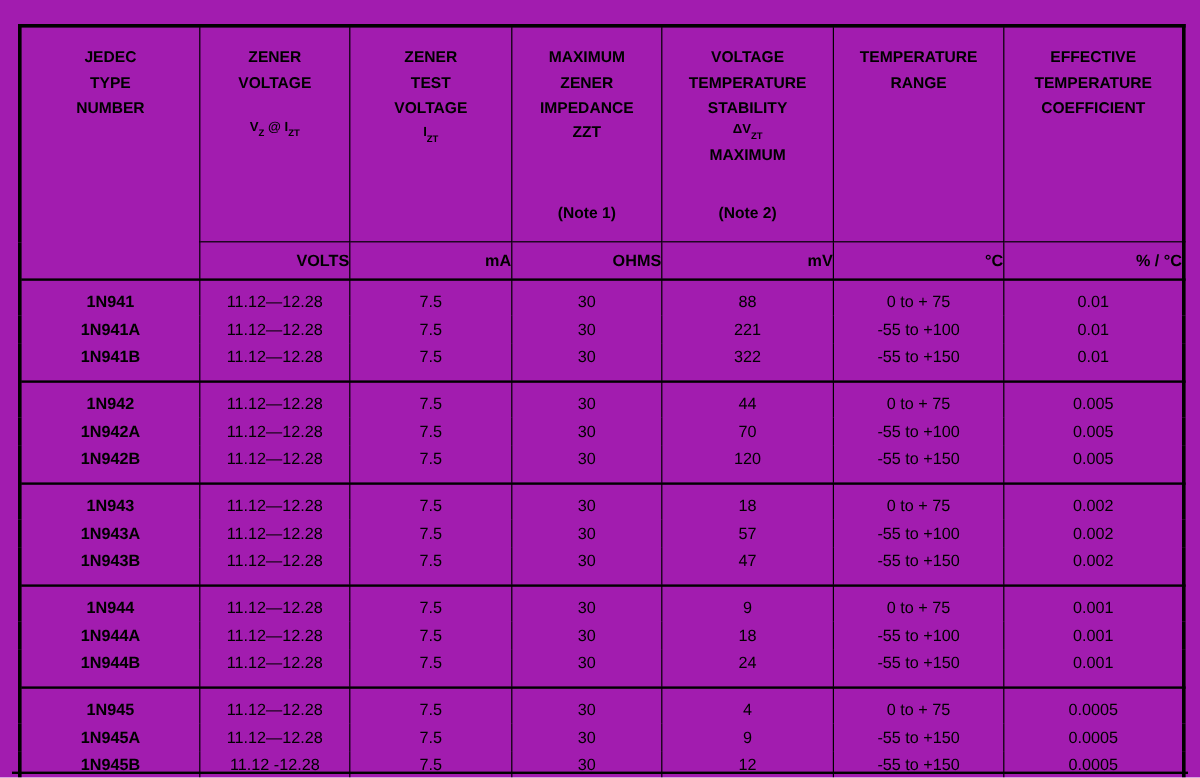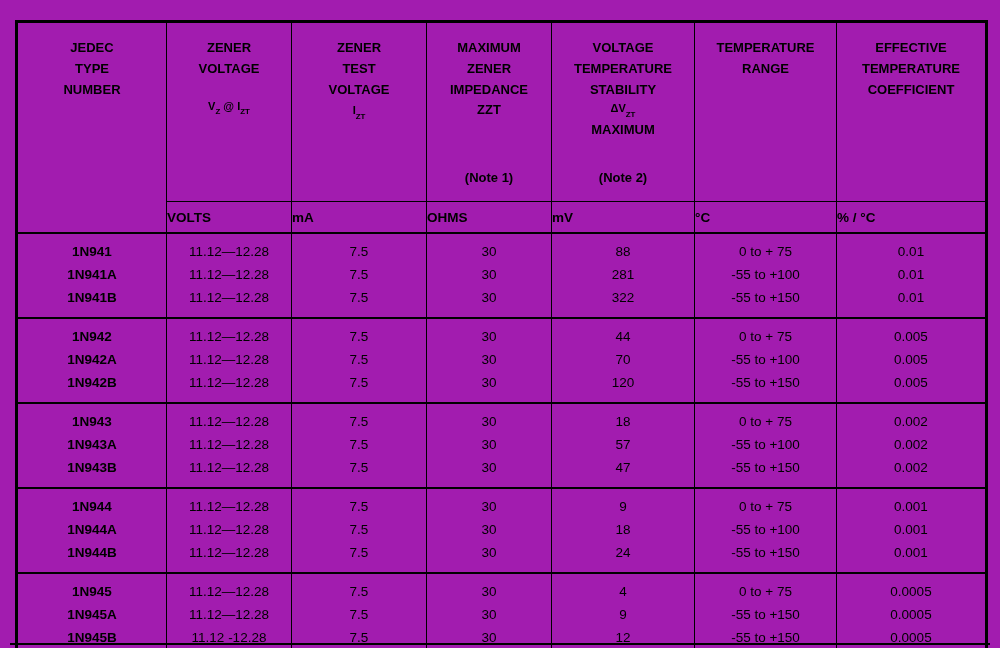--- a/index.html
+++ b/index.html
@@ -63,21 +63,21 @@
   .hl { white-space: nowrap; }
   .sym { font-size: 11px; white-space: nowrap; }
   .sym-gap { margin-top: 18px; }
   .sym-tight { margin-top: 2px; }
   sub { font-size: 0.72em; position: relative; top: 0.15em; }
   .note { margin-top: auto; padding-bottom: 12px; font-size: 13px; text-align: center; }
 
   tr.units-row th {
     height: 30px;
     vertical-align: middle;
-    text-align: left;
+    text-align: right;
     font-size: 13.5px;
     margin-top: 29px;
   }
   .bottom-rule {
     position: absolute;
     left: 10px;
     top: 643px;
     width: 980px;
     height: 2px;
     background: #000;
@@ -172,21 +172,21 @@
           <td>30</td>
           <td>88</td>
           <td>0 to + 75</td>
           <td>0.01</td>
         </tr>
         <tr>
           <td class="type">1N941A</td>
           <td>11.12—12.28</td>
           <td>7.5</td>
           <td>30</td>
-          <td>281</td>
+          <td>221</td>
           <td>-55 to +100</td>
           <td>0.01</td>
         </tr>
         <tr>
           <td class="type">1N941B</td>
           <td>11.12—12.28</td>
           <td>7.5</td>
           <td>30</td>
           <td>322</td>
           <td>-55 to +150</td>

